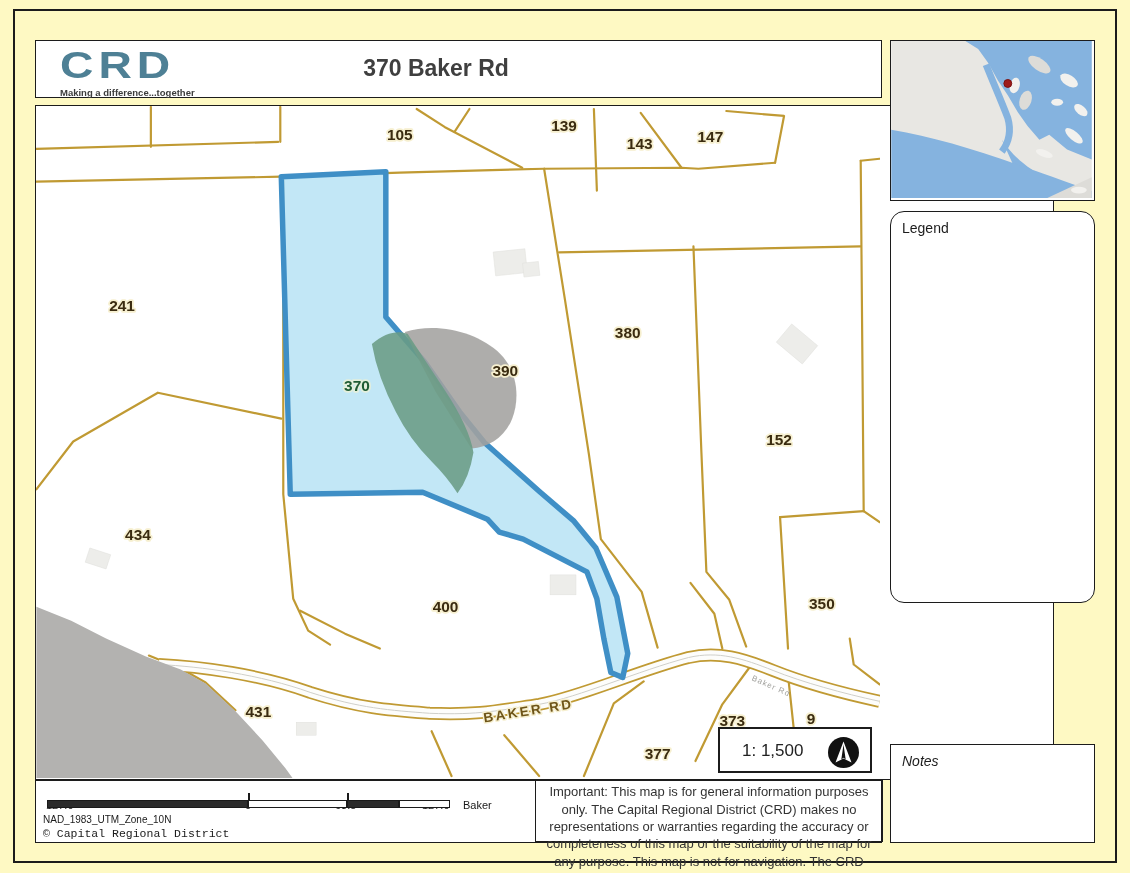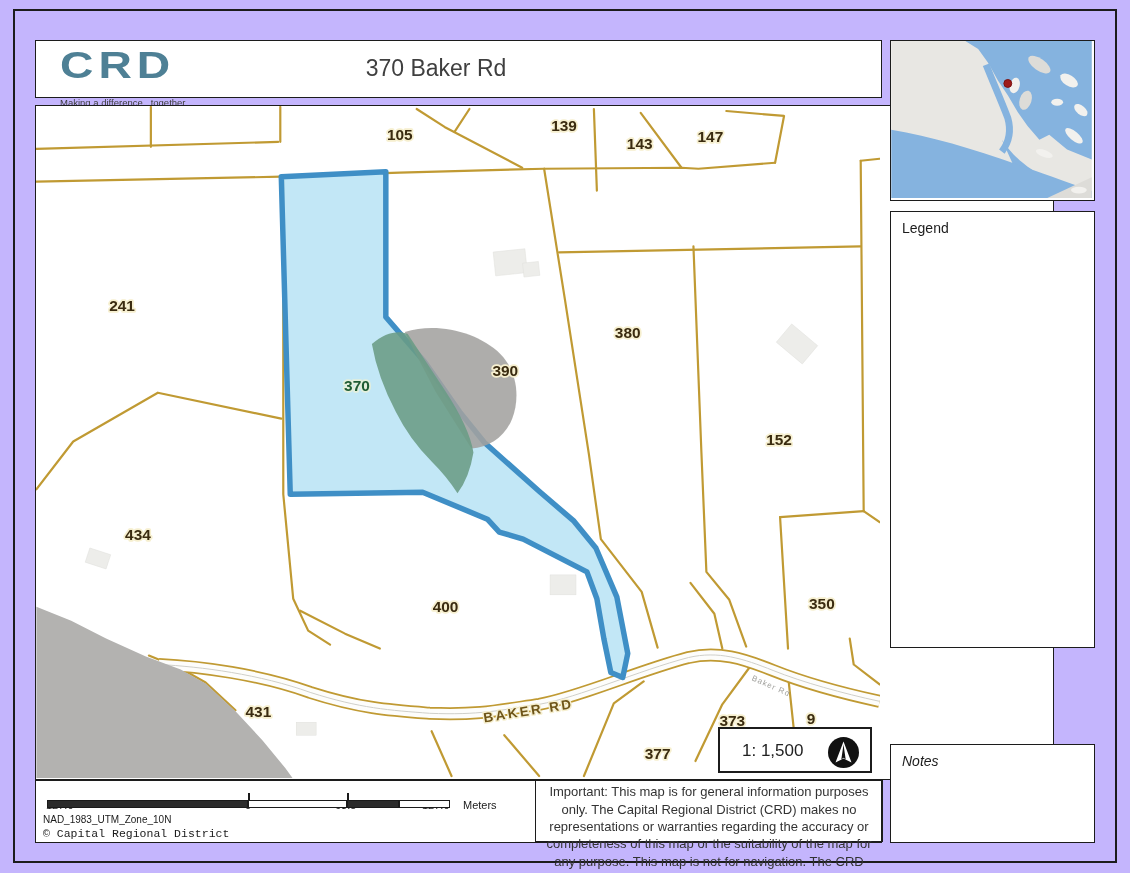--- a/index.html
+++ b/index.html
@@ -1,30 +1,30 @@
 <!DOCTYPE html>
 <html><head>
 <meta charset="utf-8">
 <style>
   html,body{margin:0;padding:0;background:#d8d8d8;font-family:"Liberation Sans",sans-serif;}
-  .page{position:relative;width:1130px;height:873px;background:#c4b5fd;overflow:hidden;}
+  .page{position:relative;width:1130px;height:873px;background:#fef9c3;overflow:hidden;}
   .outer-frame{position:absolute;left:13px;top:9px;width:1100px;height:850px;border:2px solid #1c1c1c;}
   .box{position:absolute;border:1.6px solid #1c1c1c;background:#fff;box-sizing:border-box;}
   
   .header{left:35px;top:40px;width:847px;height:58px;}
   .logo{position:absolute;left:24px;top:6px;}
   .logo-text{font-size:37px;font-weight:bold;color:#4e8095;letter-spacing:4px;transform:scaleX(1.25);transform-origin:left;line-height:1;}
-  .logo-tag{font-size:9.5px;color:#3c3c3c;font-weight:normal;margin-top:13px;}
-  .title{position:absolute;left:300px;top:14px;width:200px;text-align:center;font-size:23px;color:#3f3f3f;}
+  .logo-tag{font-size:9.5px;color:#3c3c3c;font-weight:bold;margin-top:3px;}
+  .title{position:absolute;left:300px;top:14px;width:200px;text-align:center;font-size:23px;color:#3f3f3f;font-weight:bold;}
   
   .mapbox{left:35px;top:105px;width:1019px;height:675px;}
   .mapbox svg{position:absolute;left:0;top:0;}
   
   .inset{left:890px;top:40px;width:205px;height:161px;}
-  .legend{left:890px;top:211px;width:205px;height:437px;}
+  .legend{left:890px;top:211px;width:205px;height:392px;border-radius:14px;}
   .notes{left:890px;top:744px;width:205px;height:99px;font-style:italic;}
   .panel-title{position:absolute;left:11px;top:8px;font-size:14px;color:#1c1c1c;}
   
   .scalebox{left:718px;top:727px;width:154px;height:46px;border-width:2px;z-index:5;}
   .scale-text{position:absolute;left:22px;top:12px;font-size:17px;color:#222;}
   .north{position:absolute;right:10px;top:7px;}
   
   .bottom{left:35px;top:780px;width:847px;height:63px;}
   .sb-label{position:absolute;top:18px;font-size:11px;color:#1a1a1a;}
   .sb-seg{position:absolute;top:19px;height:8px;border:1px solid #1a1a1a;box-sizing:border-box;}
@@ -178,21 +178,21 @@
 
   <div class="box notes">
     <div class="panel-title">Notes</div>
   </div>
 
   <div class="box bottom">
     <span class="sb-label" style="left:10px;">127.0</span>
     <span class="sb-label" style="left:209px;">0</span>
     <span class="sb-label" style="left:299px;">63.5</span>
     <span class="sb-label" style="left:386px;">127.0</span>
-    <span class="sb-label" style="left:427px;">Meters</span>
+    <span class="sb-label" style="left:427px;">Baker</span>
     <div class="sb-tick" style="left:212px;"></div>
     <div class="sb-tick" style="left:311px;"></div>
     <div class="sb-seg sb-dark" style="left:11px;width:201px;"></div>
     <div class="sb-seg sb-white" style="left:212px;width:99px;"></div>
     <div class="sb-seg sb-dark" style="left:311px;width:52px;"></div>
     <div class="sb-seg sb-white" style="left:363px;width:51px;"></div>
     <div class="datum">NAD_1983_UTM_Zone_10N</div>
     <div class="copyright">© Capital Regional District</div>
     <div class="disclaimer">Important: This map is for general information purposes only. The Capital Regional District (CRD) makes no representations or warranties regarding the accuracy or completeness of this map or the suitability of the map for any purpose. This map is not for navigation. The CRD will not be liable for any damage, loss or injury resulting from the use of the map or information on the map and the map may be changed by the CRD at any time.</div>
   </div>

